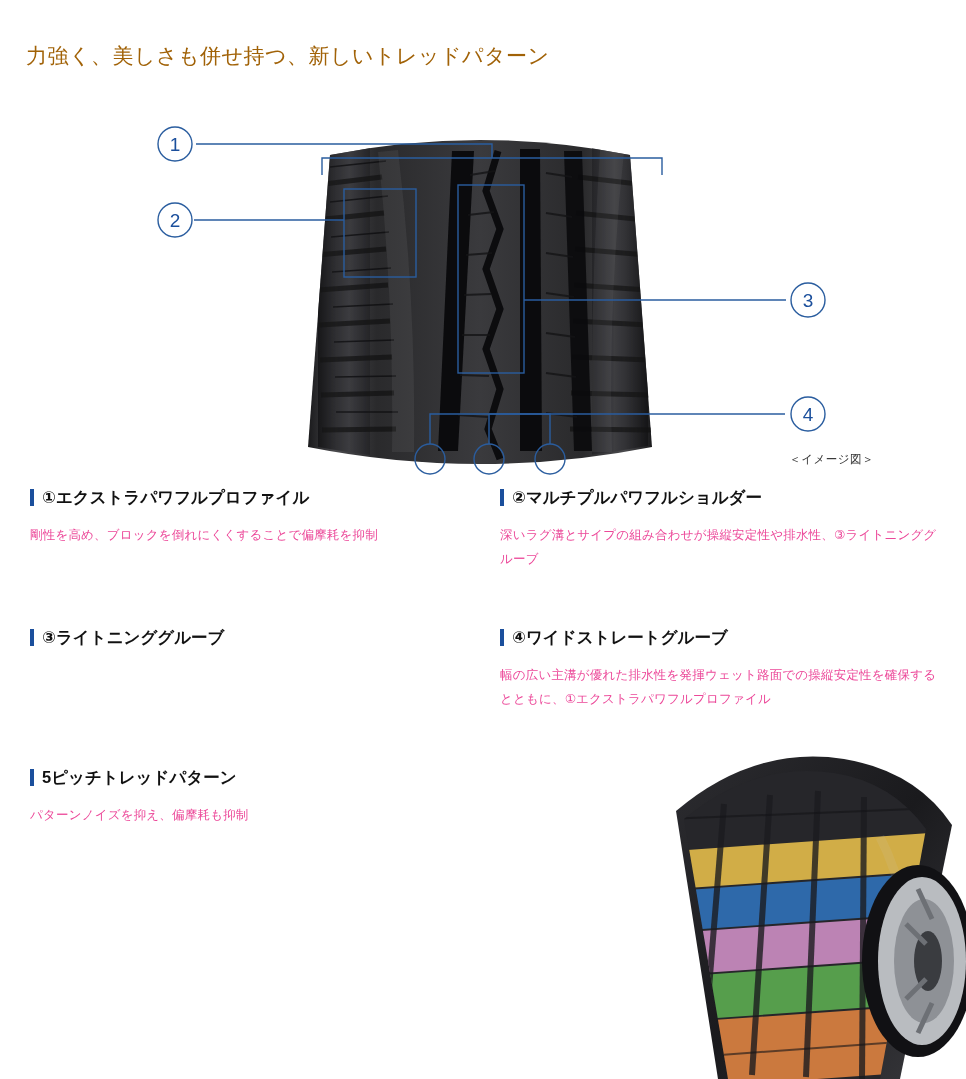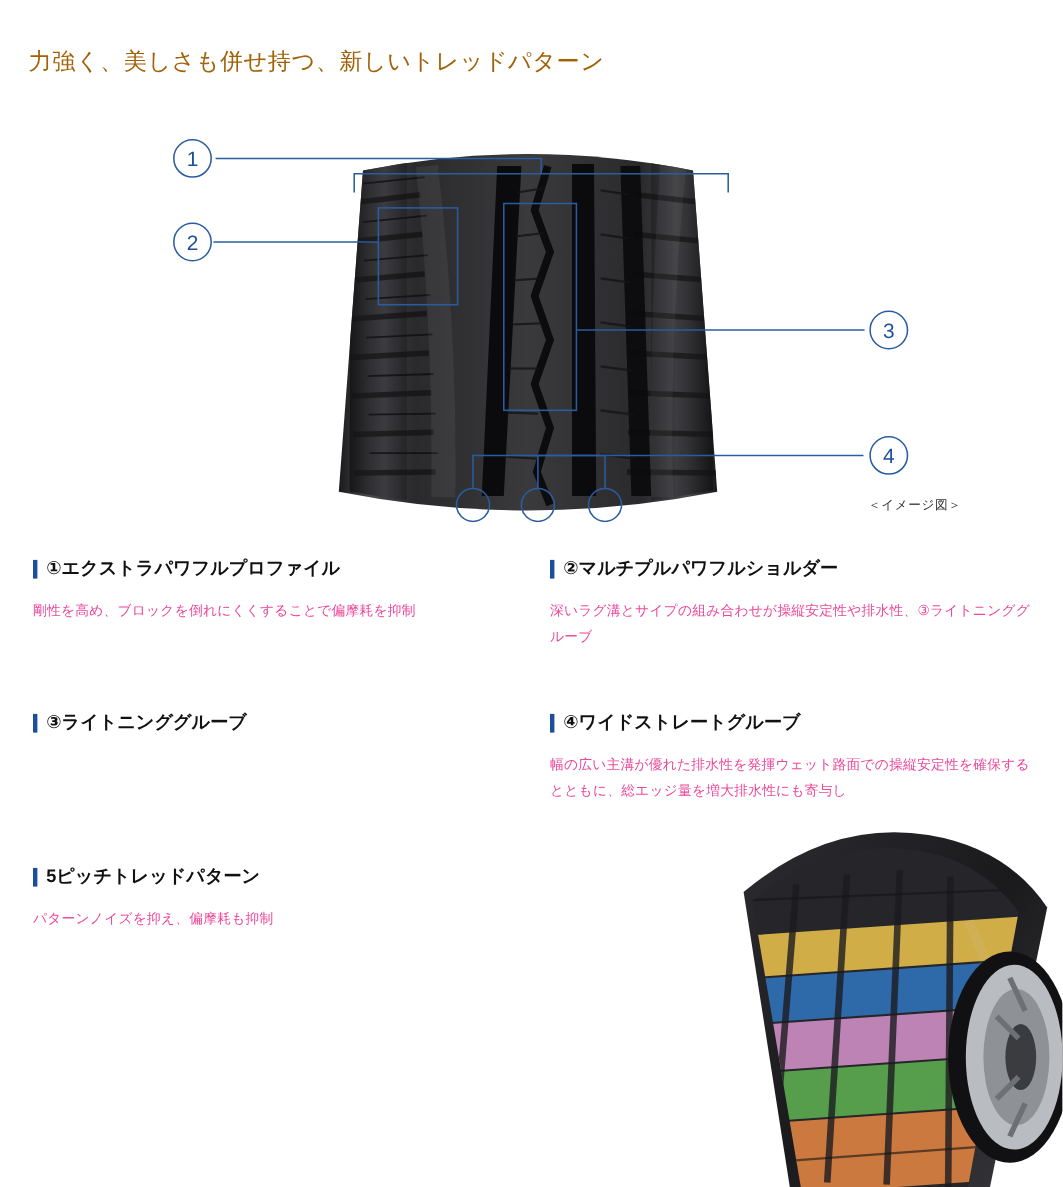--- a/index.html
+++ b/index.html
@@ -39,21 +39,20 @@
   }
 
   
   .features {
     position: absolute;
     left: 0; top: 487px;
     width: 966px;
   }
   .feat {
     position: absolute;
-    margin-top: 20px;
   }
   .feat-title {
     font-size: 16.5px;
     font-weight: bold;
     color: #111;
     padding-left: 12px;
     position: relative;
     line-height: 1.3;
   }
   .feat-title::before {
@@ -238,21 +237,21 @@
       <div class="feat-title">②マルチプルパワフルショルダー</div>
       <div class="feat-body">深いラグ溝とサイプの組み合わせが操縦安定性や排水性、③ライトニンググルーブ</div>
     </div>
 
     <div class="feat f3">
       <div class="feat-title">③ライトニンググルーブ</div>
     </div>
 
     <div class="feat f4">
       <div class="feat-title">④ワイドストレートグルーブ</div>
-      <div class="feat-body">幅の広い主溝が優れた排水性を発揮ウェット路面での操縦安定性を確保するとともに、総エッジ量を増大排水性にも寄与し</div>
+      <div class="feat-body">幅の広い主溝が優れた排水性を発揮ウェット路面での操縦安定性を確保するとともに、①エクストラパワフルプロファイル</div>
     </div>
 
     <div class="feat f5">
       <div class="feat-title">5ピッチトレッドパターン</div>
       <div class="feat-body">パターンノイズを抑え、偏摩耗も抑制</div>
     </div>
 
   </div>
 
   <div class="pitch-figure">

